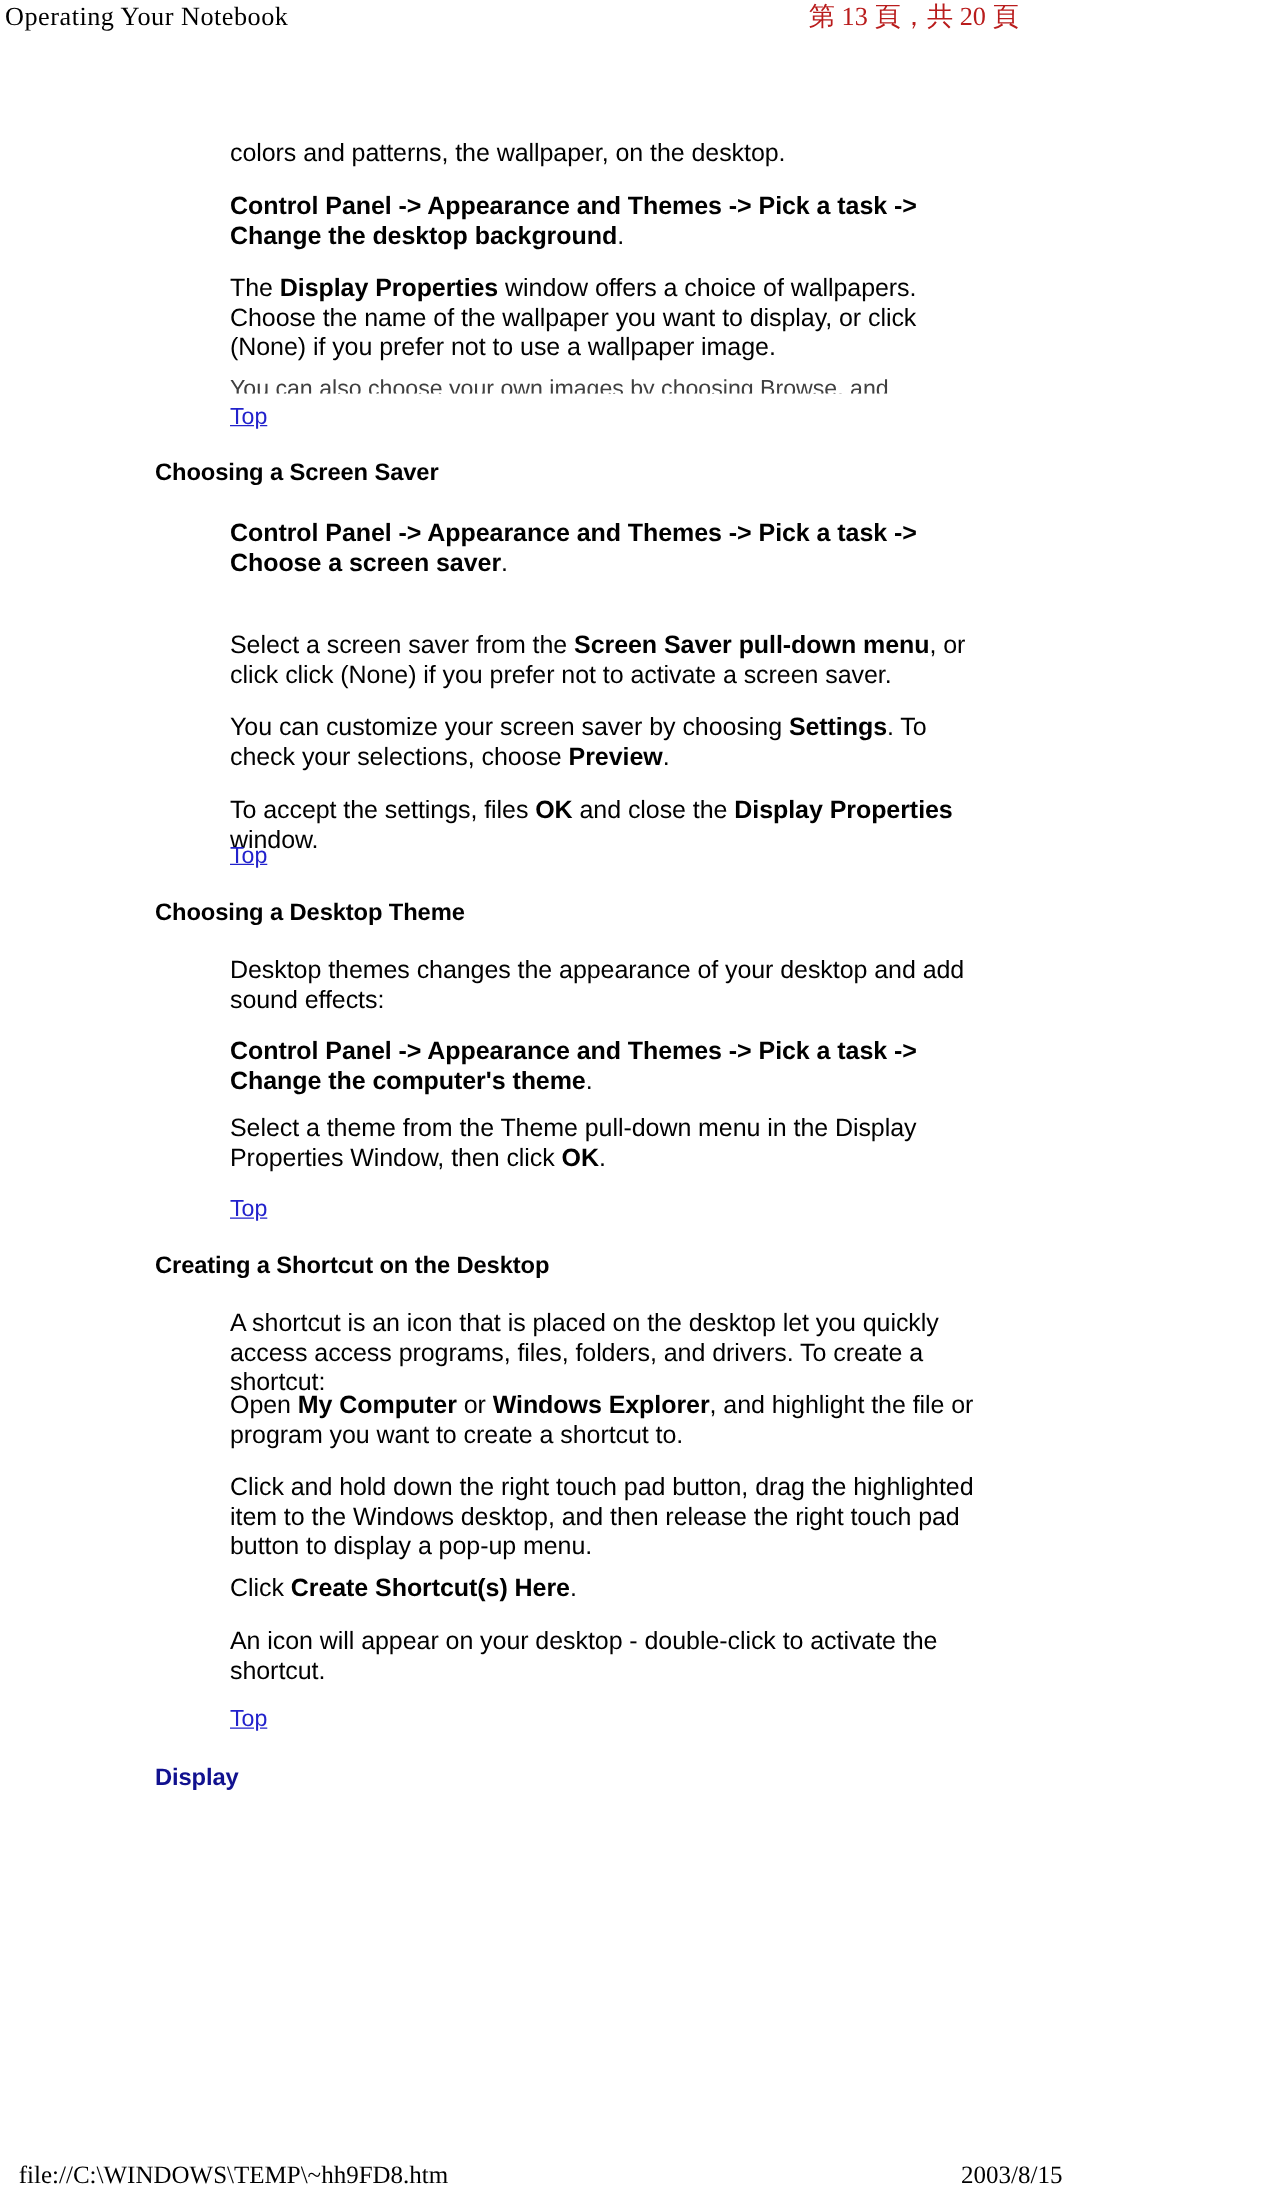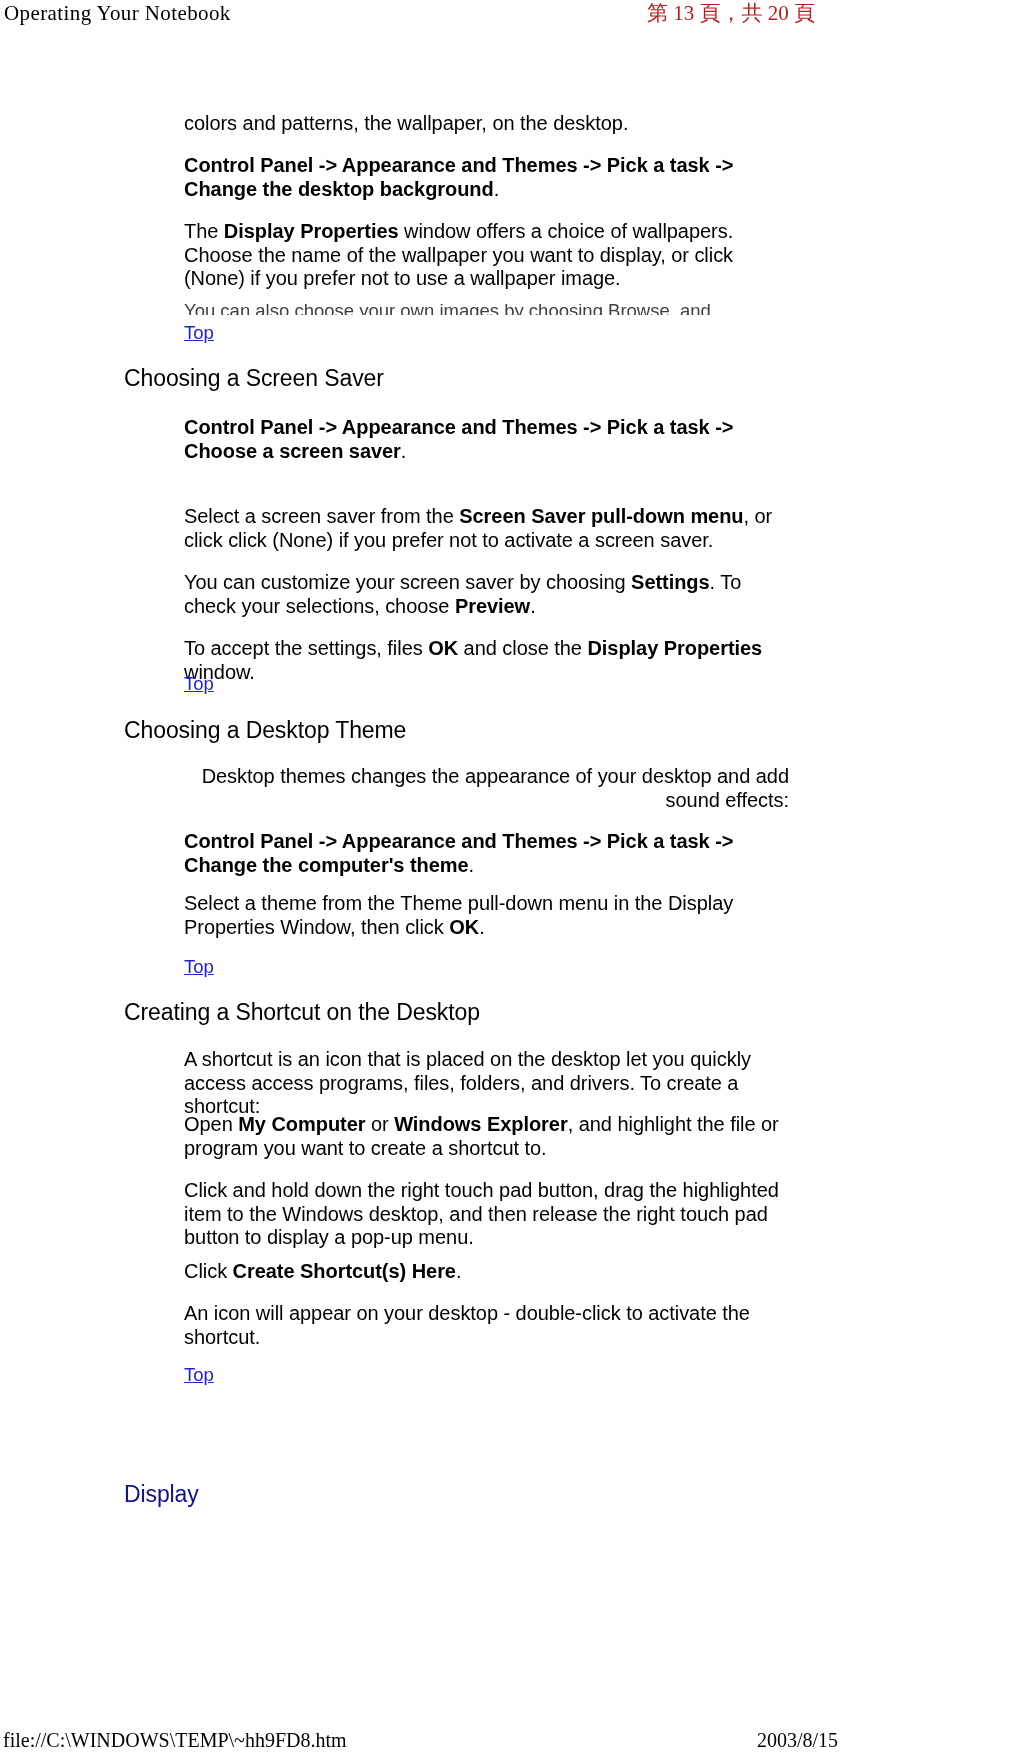--- a/index.html
+++ b/index.html
@@ -59,23 +59,23 @@
     position: relative;
     width: 1013px;
   }
 
   
   h2.section-heading {
     margin: 0;
     padding: 0;
     position: absolute;
     left: 124px;
-    font-size: 23px;
+    font-size: 19px;
     line-height: 27px;
-    font-weight: normal;
+    font-weight: bold;
     color: #000000;
     white-space: nowrap;
     letter-spacing: -0.1px;
   }
   h2.section-heading.blue {
     color: #11118f;
   }
 
   
   p.para {
@@ -116,21 +116,21 @@
   .clip-mask {
     position: absolute;
     left: 0;
     width: 1013px;
     background: #ffffff;
   }
 
   
   .page-footer {
     position: absolute;
-    left: 0;
+    left: 12px;
     bottom: 0;
     width: 842px;
     height: 26px;
     overflow: hidden;
     text-align: center;
   }
   .footer-left {
     position: absolute;
     left: 3px;
     top: 0px;
@@ -180,21 +180,21 @@
     <p class="para" style="top:471px;"><span>Select a screen saver from the </span><b>Screen Saver pull-down menu</b><span>, or click click (None) if you prefer not to activate a screen saver.</span></p>
 
     <p class="para" style="top:537px;"><span>You can customize your screen saver by choosing </span><b>Settings</b><span>. To check your selections, choose </span><b>Preview</b><span>.</span></p>
 
     <p class="para" style="top:603px;"><span>To accept the settings, files </span><b>OK</b><span> and close the </span><b>Display Properties</b><span> window.</span></p>
 
     <a class="top-link" href="#" style="top:638px;">Top</a>
 
     <h2 class="section-heading" style="top:683px;">Choosing a Desktop Theme</h2>
 
-    <p class="para" style="top:731px;text-align:right;">Desktop themes changes the appearance of your desktop and add sound effects:</p>
+    <p class="para" style="top:731px;">Desktop themes changes the appearance of your desktop and add sound effects:</p>
 
     <p class="para" style="top:796px;"><b>Control Panel -&gt; Appearance and Themes -&gt; Pick a task -&gt; Change the computer's theme</b><span>.</span></p>
 
     <p class="para" style="top:858px;"><span>Select a theme from the Theme pull-down menu in the Display Properties Window, then click </span><b>OK</b><span>.</span></p>
 
     <a class="top-link" href="#" style="top:921px;">Top</a>
 
     <h2 class="section-heading" style="top:965px;">Creating a Shortcut on the Desktop</h2>
 
     <p class="para" style="top:1014px;">A shortcut is an icon that is placed on the desktop let you quickly access access programs, files, folders, and drivers. To create a shortcut:</p>
@@ -202,21 +202,21 @@
     <p class="para" style="top:1079px;"><span>Open </span><b>My Computer</b><span> or </span><b>Windows Explorer</b><span>, and highlight the file or program you want to create a shortcut to.</span></p>
 
     <p class="para" style="top:1145px;">Click and hold down the right touch pad button, drag the highlighted item to the Windows desktop, and then release the right touch pad button to display a pop-up menu.</p>
 
     <p class="para" style="top:1226px;"><span>Click </span><b>Create Shortcut(s) Here</b><span>.</span></p>
 
     <p class="para" style="top:1268px;">An icon will appear on your desktop - double-click to activate the shortcut.</p>
 
     <a class="top-link" href="#" style="top:1329px;">Top</a>
 
-    <h2 class="section-heading blue" style="top:1447px;">Display</h2>
+    <h2 class="section-heading blue" style="top:1375px;">Display</h2>
 
   </div>
 </div>
 
 <div class="page-footer">
   <div class="footer-left">file://C:\WINDOWS\TEMP\~hh9FD8.htm</div>
   <div class="footer-right">2003/8/15</div>
 </div>
 
 </body></html>

